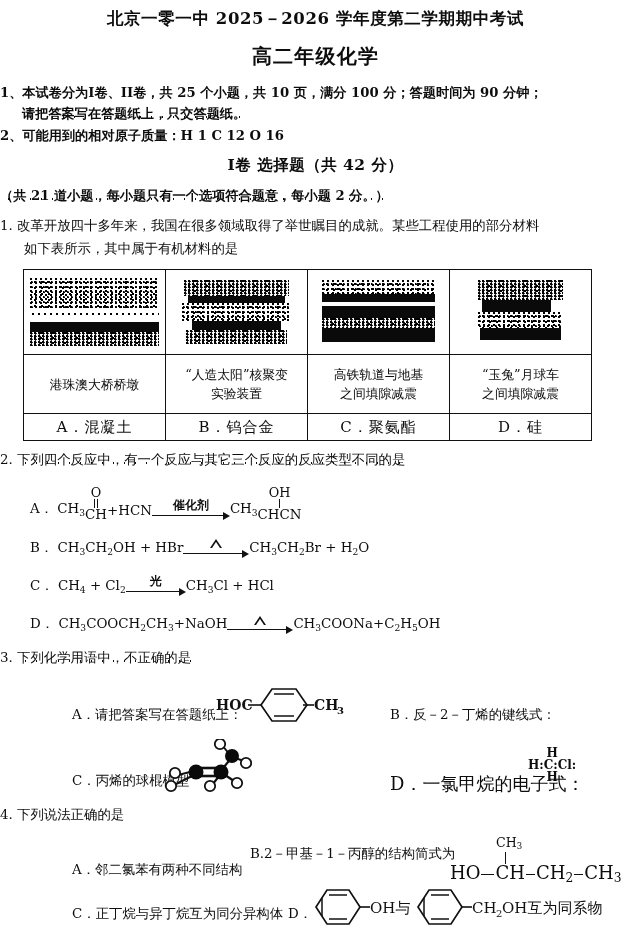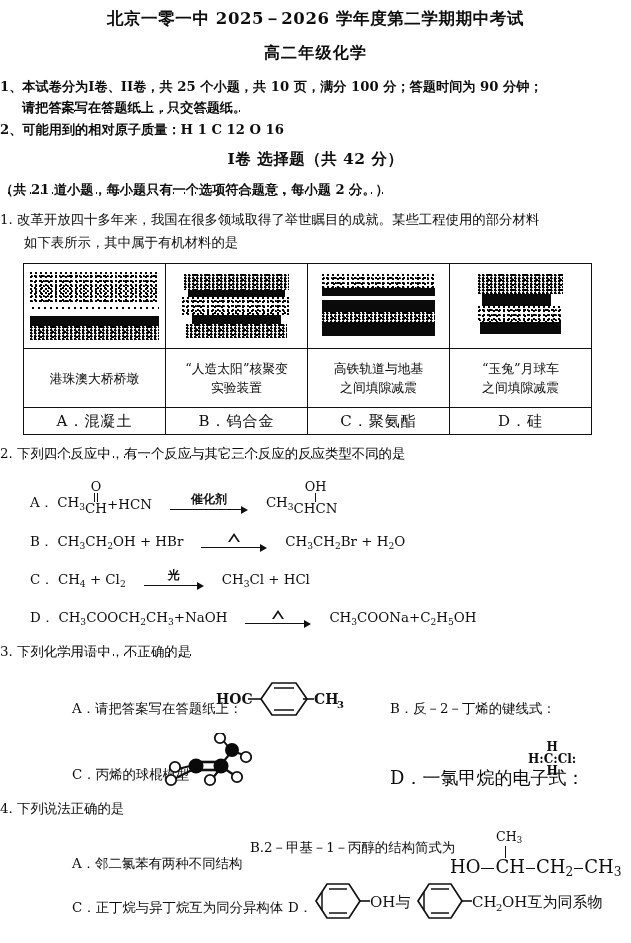--- a/index.html
+++ b/index.html
@@ -27,21 +27,21 @@
   .exam-title {
     text-align: center;
     font-size: 16.5px;
     font-weight: bold;
     letter-spacing: 0.6px;
     margin: 7px 0 0 0;
     line-height: 1.4;
   }
   .paper-title {
     text-align: center;
-    font-size: 16px;
+    font-size: 20px;
     font-weight: bold;
     letter-spacing: 1.2px;
     margin: 13px 0 0 0;
   }
 
   
   .instructions {
     margin: 12px 0 0 0;
     font-size: 13.2px;
     font-weight: bold;
@@ -168,21 +168,21 @@
     display: block;
     width: 0;
     height: 9px;
     border-left: 1.3px solid #111;
     margin: 0 auto;
   }
   .arrow {
     display: inline-flex;
     flex-direction: column;
     align-items: center;
-    margin: 0 18px;
+    margin: 0 0;
     vertical-align: bottom;
     position: relative;
     top: -2px;
   }
   .arrow .cond {
     font-size: 12px;
     line-height: 1.05;
     font-weight: bold;
     white-space: nowrap;
   }

